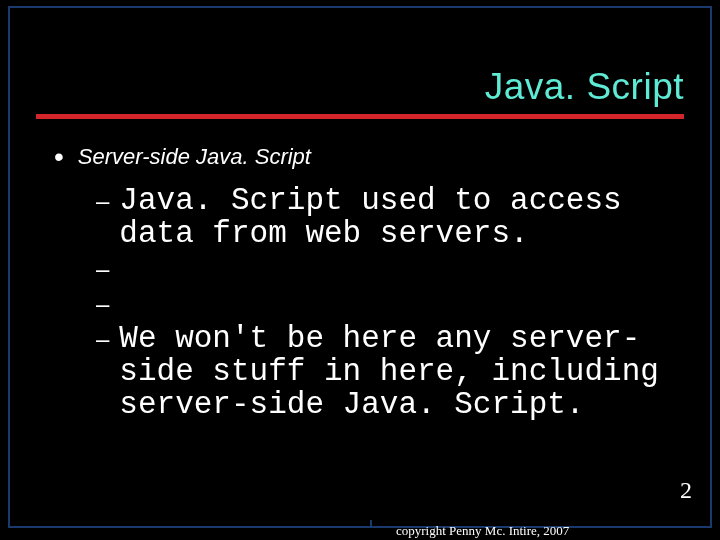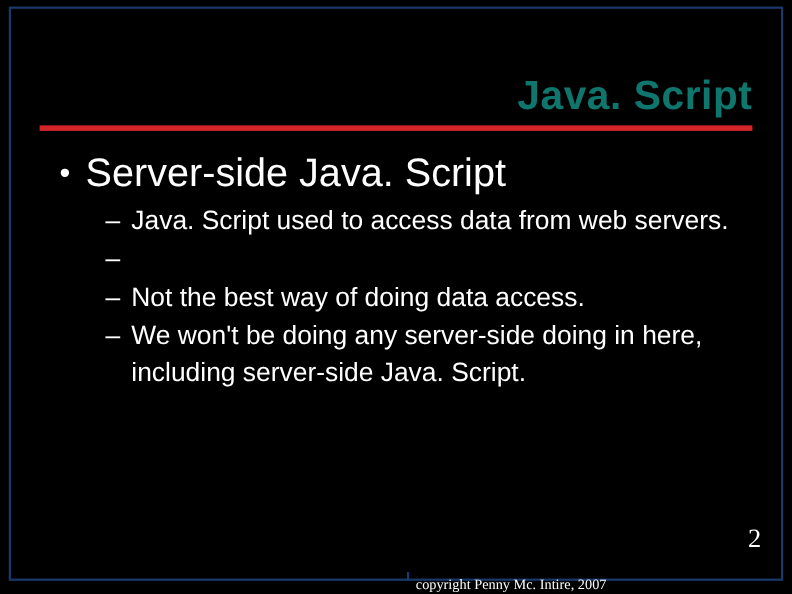--- a/index.html
+++ b/index.html
@@ -30,22 +30,22 @@
     position: absolute;
     left: 36px;
     right: 36px;
     top: 66px;
     text-align: right;
     border-bottom: 5px solid #d4252a;
     padding-bottom: 6px;
   }
   .title-area h1 {
     font-size: 37px;
-    font-weight: 700;
-    color: #0f766e;
+    font-weight: 400;
+    color: #5eead4;
     letter-spacing: 0.5px;
   }
   .content {
     position: absolute;
     left: 54px;
     right: 42px;
     top: 140px;
     color: #fff;
   }
   .bullet-lvl1 {
@@ -53,56 +53,58 @@
     align-items: flex-start;
     margin-bottom: 10px;
   }
   .bullet-lvl1 .dot {
     font-size: 28px;
     line-height: 34px;
     margin-right: 14px;
     color: #fff;
   }
   .bullet-lvl1 .text {
-    font-size: 36px;
+    font-size: 22px;
     line-height: 34px;
+    font-style: italic;
     font-family: Verdana, Geneva, sans-serif;
   }
   .sublist {
     margin-left: 42px;
     margin-top: 8px;
   }
   .bullet-lvl2 {
     display: flex;
     align-items: flex-start;
     margin-bottom: 2px;
   }
   .bullet-lvl2 .dash {
     font-size: 24px;
     line-height: 33px;
     margin-right: 10px;
     color: #fff;
   }
   .bullet-lvl2 .text {
-    font-size: 24px;
+    font-size: 31px;
     line-height: 33px;
     font-style: normal;
+    font-family: Liberation Mono, monospace;
   }
   .page-number {
     position: absolute;
     right: 28px;
     bottom: 36px;
     font-family: "Times New Roman", Times, serif;
     font-size: 24px;
     color: #fff;
   }
   .copyright {
     position: absolute;
     bottom: 1px;
-    left: 378px;
+    left: 396px;
     font-family: "Times New Roman", Times, serif;
     font-size: 13px;
     color: #fff;
   }
   
   .center-notch {
     position: absolute;
     bottom: 12px;
     left: 370px;
     width: 2px;
@@ -131,25 +133,24 @@
     <div class="sublist">
       <div class="bullet-lvl2">
         <span class="dash">–</span>
         <span class="text">Java. Script used to access data from web servers.</span>
       </div>
       <div class="bullet-lvl2">
         <span class="dash">–</span>
       </div>
       <div class="bullet-lvl2">
         <span class="dash">–</span>
-        <span class="text">Not the best way of doing data access.</span>
       </div>
       <div class="bullet-lvl2">
         <span class="dash">–</span>
-        <span class="text">We won't be doing any server-side doing in here, including server-side Java. Script.</span>
+        <span class="text">We won't be here any server-side stuff in here, including server-side Java. Script.</span>
       </div>
     </div>
 
   </div>
 
   <div class="page-number">2</div>
 
   <div class="center-notch"></div>
 
   <div class="copyright">copyright Penny Mc. Intire, 2007</div>

